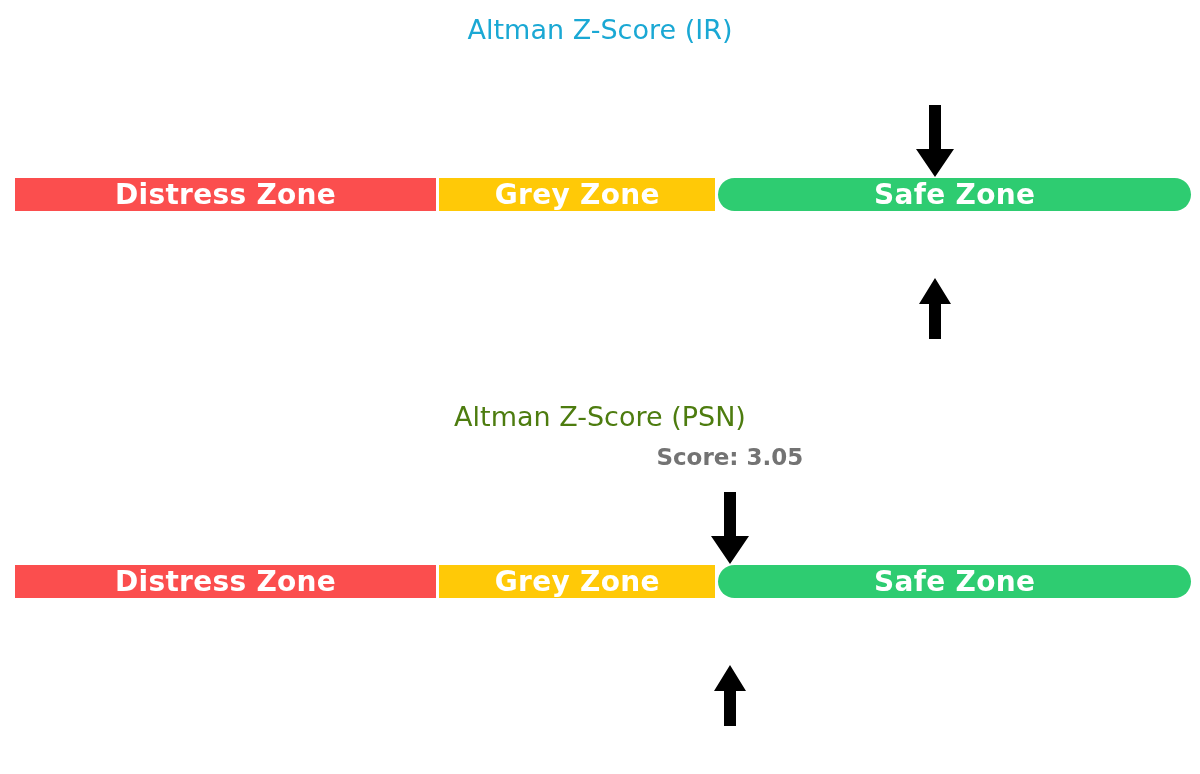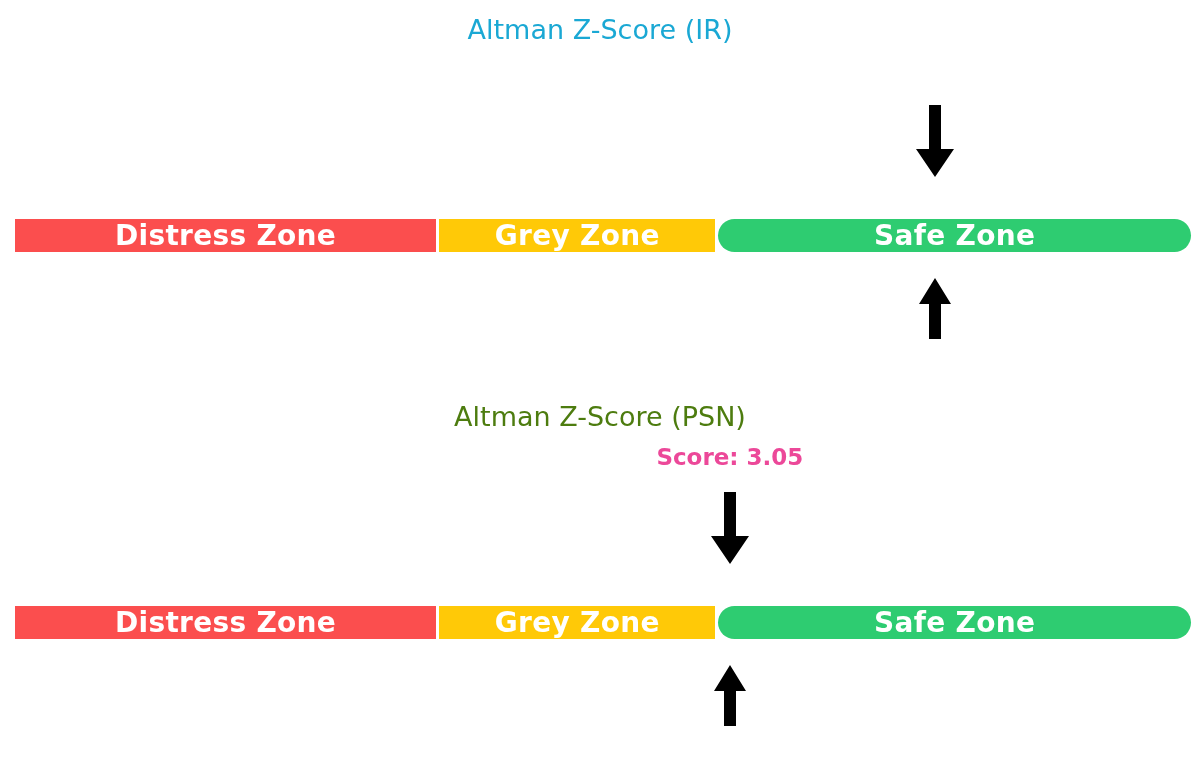--- a/index.html
+++ b/index.html
@@ -47,22 +47,21 @@
   }
   #chart-ir  .score-label { top: 57px; }
   #chart-psn .score-label { top: 57px; }
 
   .zone-bar {
     position: absolute;
     left: 15px;
     width: 1170px;
     display: flex;
     flex-direction: row;
-    align-items: center;
-    margin-top: 11px;
+    align-items: flex-start;
   }
   #chart-ir  .zone-bar { top: 178px; height: 93px; }
   #chart-psn .zone-bar { top: 178px; height: 93px; }
 
   .zone {
     display: flex;
     align-items: center;
     justify-content: center;
     box-sizing: border-box;
   }
@@ -123,21 +122,21 @@
       <path d="M20 0 L36 26 H26 V61 H14 V26 H4 Z" fill="#000000"></path>
     </svg>
   </div>
 
 </div>
 
 <div class="chart" id="chart-psn">
 
   <div class="chart-title" style="color: #4d7c0f;">Altman Z-Score (PSN)</div>
 
-  <div class="score-label" id="psn-score" style="left: 729.87px; color: #ec4899;">Score: 3.05</div>
+  <div class="score-label" id="psn-score" style="left: 729.87px; color: #737373;">Score: 3.05</div>
 
   <div class="arrow arrow-down" id="psn-arrow-down" style="left: 729.87px;">
     <svg width="50" height="73" viewBox="0 0 50 73" aria-hidden="true">
       <path d="M19 0 H31 V44 H44 L25 72 L6 44 H19 Z" fill="#000000"></path>
     </svg>
   </div>
 
   <div class="zone-bar">
     <div class="zone distress" id="psn-zone-0" style="flex: 0 0 36%; background: rgb(251, 78, 78);">
       <span class="zone-label" style="color: rgb(255, 255, 255);">Distress Zone</span>

